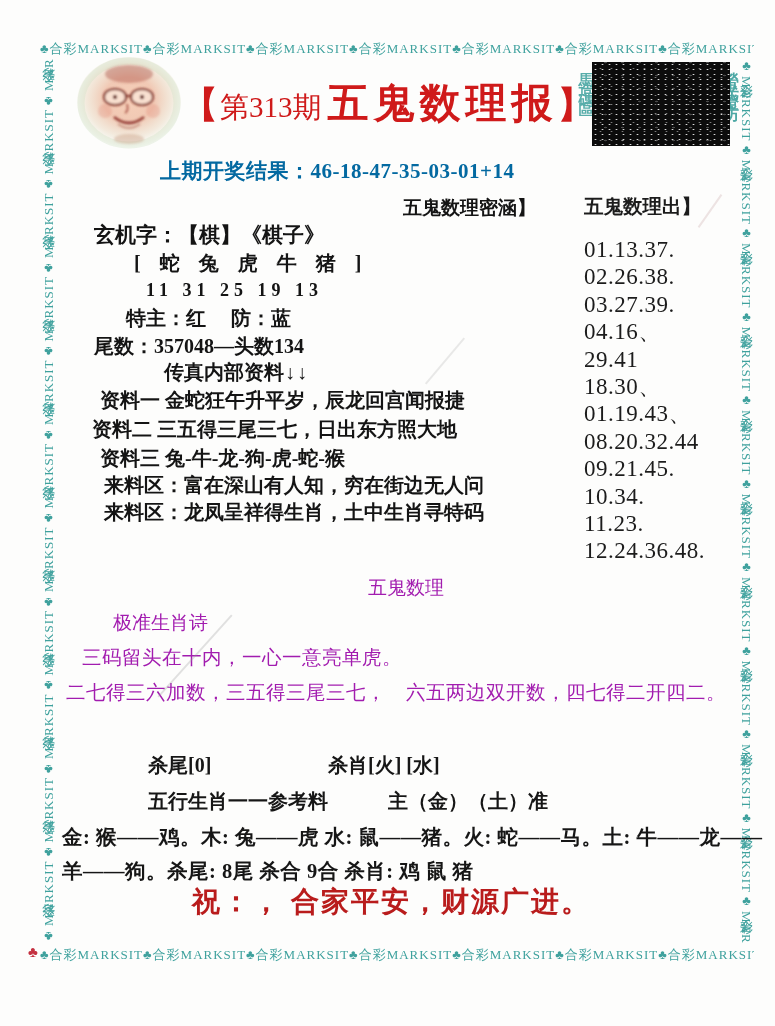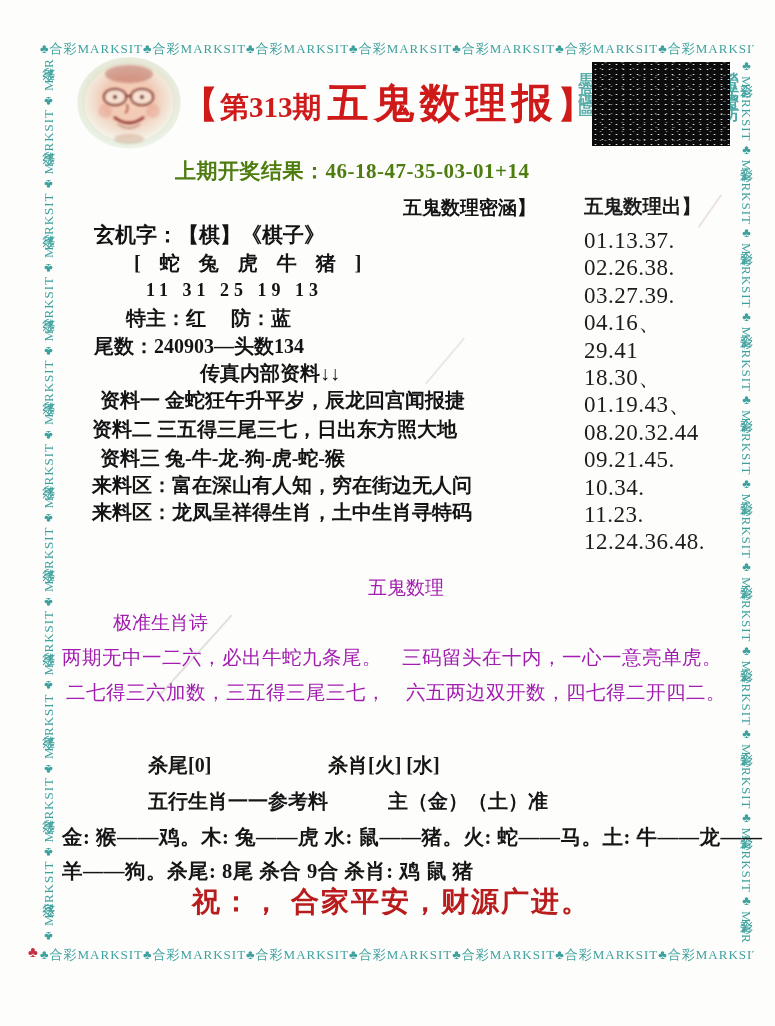--- a/index.html
+++ b/index.html
@@ -35,58 +35,58 @@
 
   #corner-club{position:absolute;left:28px;top:944px;color:#c43040;font-size:15px;}
 
   
   #face-logo{position:absolute;left:74px;top:54px;width:110px;height:100px;}
   #masthead{
     position:absolute;left:182px;top:72px;display:flex;align-items:baseline;
     color:#cf1a1a;white-space:nowrap;
   }
   #masthead .brk{font-size:36px;font-weight:bold;}
-  #masthead .issue{font-size:29px;font-weight:bold;margin:16px 6px 0 2px;}
+  #masthead .issue{font-size:29px;font-weight:normal;margin:16px 6px 0 2px;}
   #masthead .pname{font-size:41px;font-weight:bold;letter-spacing:5px;}
 
   #scramble-box{
     position:absolute;left:592px;top:62px;width:138px;height:84px;
     background-color:#0c0c0c;
     background-image:
       radial-gradient(rgba(255,255,255,.85) 0.8px, transparent 1.1px),
       radial-gradient(rgba(255,255,255,.45) 0.8px, transparent 1.1px),
       radial-gradient(rgba(255,255,255,.25) 1px, transparent 1.4px);
     background-size:7px 5px, 11px 9px, 17px 13px;
     background-position:0 0, 3px 2px, 5px 7px;
   }
 
   #prev-result{
-    position:absolute;left:160px;top:157px;color:#4d7c0f;
-    font-size:21px;font-weight:bold;white-space:nowrap;letter-spacing:.5px;margin-left:15px;
+    position:absolute;left:160px;top:157px;color:#0369a1;
+    font-size:21px;font-weight:bold;white-space:nowrap;letter-spacing:.5px;
   }
 
   
   #left-panel{position:absolute;left:88px;top:194px;width:448px;color:#141414;}
   .lp{white-space:nowrap;font-weight:bold;font-size:20px;line-height:27.8px;}
   .lp.header{font-size:19px;margin-left:92px;text-align:right;}
   .lp.mystery{margin-left:6px;font-size:21px;}
   .lp.zbracket{margin-left:46px;letter-spacing:7px;}
   .lp.znums{margin-left:58px;font-size:18px;letter-spacing:5px;font-family:"Liberation Serif",serif;}
   .lp.fax1{margin-left:108px;}
   .lp.special{margin-left:38px;}
   .lp.tail{margin-left:6px;}
-  .lp.fax2{margin-left:112px;line-height:25px;}
+  .lp.fax2{margin-left:76px;line-height:25px;font-family:Liberation Mono, monospace;}
   .lp.res1{margin-left:12px;line-height:29.5px;}
   .lp.res2{margin-left:4px;line-height:29.5px;}
   .lp.res3{margin-left:12px;line-height:27px;}
-  .lp.src{margin-left:4px;line-height:27.5px;}
+  .lp.src{margin-left:16px;line-height:27.5px;}
 
   
   #right-panel{position:absolute;left:584px;top:194px;width:165px;color:#1c1c1c;}
-  #right-panel .rp-header{font-size:19.5px;font-weight:bold;white-space:nowrap;line-height:26px;margin-bottom:7px;}
+  #right-panel .rp-header{font-size:19.5px;font-weight:bold;white-space:nowrap;line-height:26px;margin-bottom:16px;}
   .num-row{font-size:23px;line-height:27.4px;letter-spacing:.5px;white-space:nowrap;
     font-family:"Liberation Serif","DejaVu Serif",serif;}
 
   
   .mid{position:absolute;color:#a21caf;white-space:nowrap;}
   #mid-title{left:368px;top:575px;font-size:19px;}
   #poem-title{left:113px;top:610px;font-size:19px;}
   .poem-line{display:flex;font-size:19.5px;letter-spacing:.5px;}
   #poem-line-1{left:62px;top:644px;}
   #poem-line-2{left:66px;top:679px;}
@@ -169,21 +169,21 @@
   <div id="prev-result">
     <span>上期开奖结果：</span><span>46-18-47-35-03-01+14</span>
   </div>
 
   <div id="left-panel">
     <div class="lp header">五鬼数理密涵】</div>
     <div class="lp mystery">玄机字：【棋】《棋子》</div>
     <div class="lp zbracket">[ 蛇 兔 虎 牛 猪 ]</div>
     <div class="lp znums">11 31 25 19 13</div>
     <div class="lp special">特主：红　 防：蓝</div>
-    <div class="lp tail">尾数：240903—头数134</div>
+    <div class="lp tail">尾数：357048—头数134</div>
     <div class="lp fax2">传真内部资料↓↓</div>
     <div class="lp res1">资料一 金蛇狂午升平岁，辰龙回宫闻报捷</div>
     <div class="lp res2">资料二 三五得三尾三七，日出东方照大地</div>
     <div class="lp res3">资料三 兔-牛-龙-狗-虎-蛇-猴</div>
     <div class="lp src">来料区：富在深山有人知，穷在街边无人问</div>
     <div class="lp src">来料区：龙凤呈祥得生肖，土中生肖寻特码</div>
   </div>
 
   <div id="right-panel">
     <div class="rp-header">五鬼数理出】</div>
@@ -197,21 +197,20 @@
     <div class="num-row">08.20.32.44</div>
     <div class="num-row">09.21.45.</div>
     <div class="num-row">10.34.</div>
     <div class="num-row">11.23.</div>
     <div class="num-row">12.24.36.48.</div>
   </div>
 
   <div id="mid-title" class="mid">五鬼数理</div>
   <div id="poem-title" class="mid">极准生肖诗</div>
   <div id="poem-line-1" class="mid poem-line">
-    <span class="seg1">两期无中一二六，必出牛蛇九条尾。</span>
     <span class="seg2">三码留头在十内，一心一意亮单虎。</span>
   </div>
   <div id="poem-line-2" class="mid poem-line">
     <span class="seg1">二七得三六加数，三五得三尾三七，</span>
     <span class="seg2">六五两边双开数，四七得二开四二。</span>
   </div>
 
   <div id="kill-tail" class="bot">杀尾[0]</div>
   <div id="kill-zodiac" class="bot">杀肖[火] [水]</div>
   <div id="five-elements-title" class="bot">五行生肖一一参考料</div>

